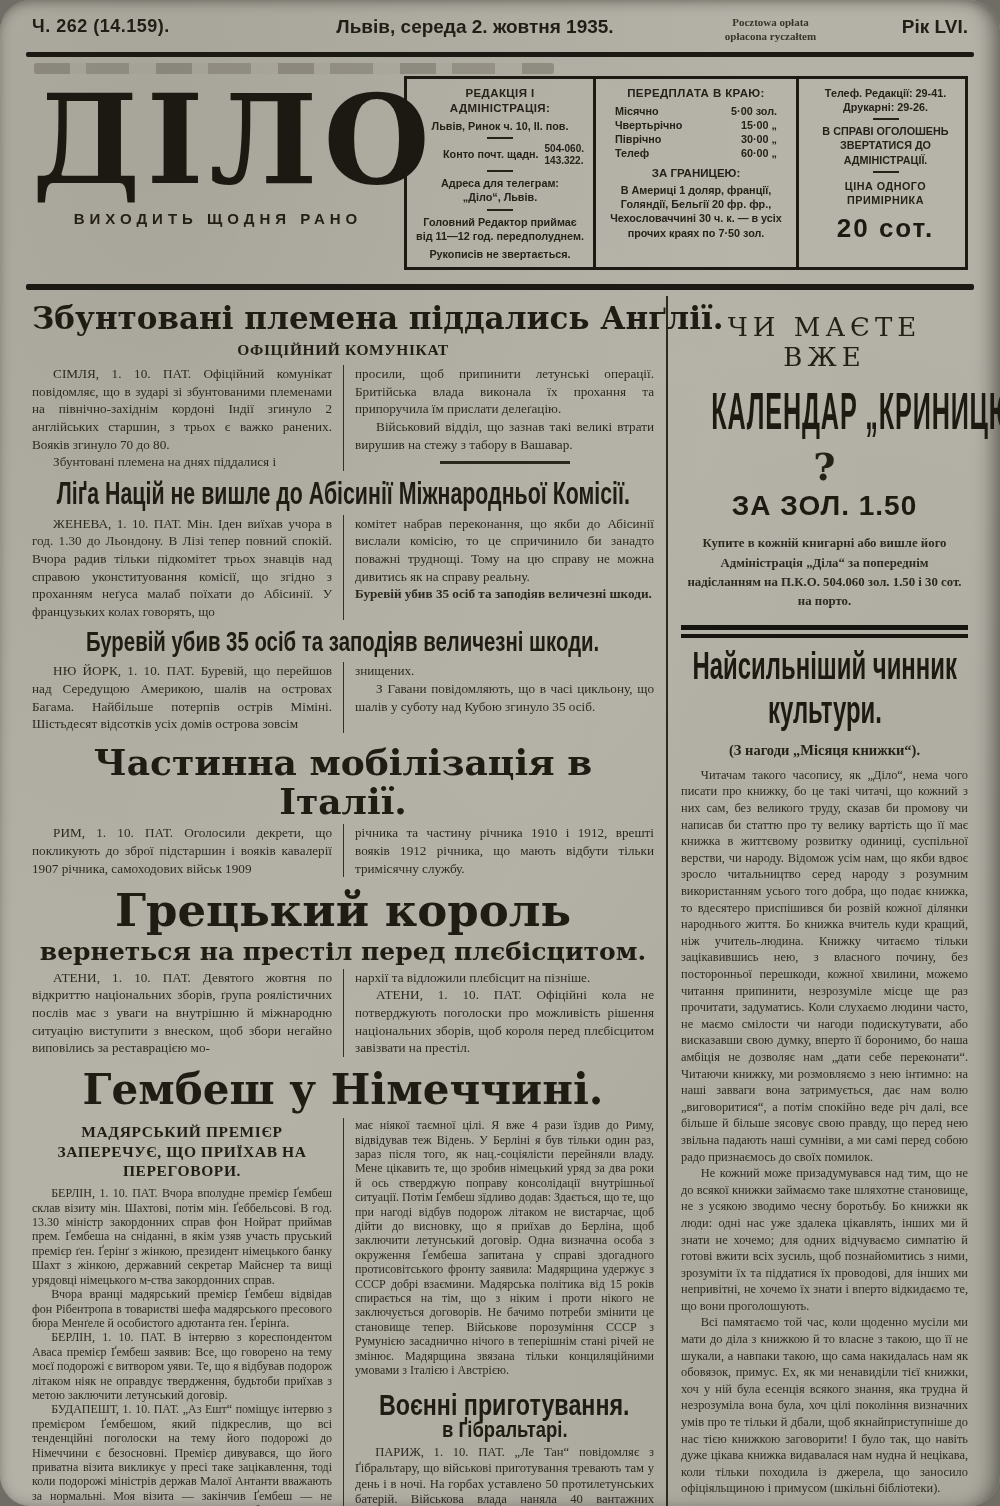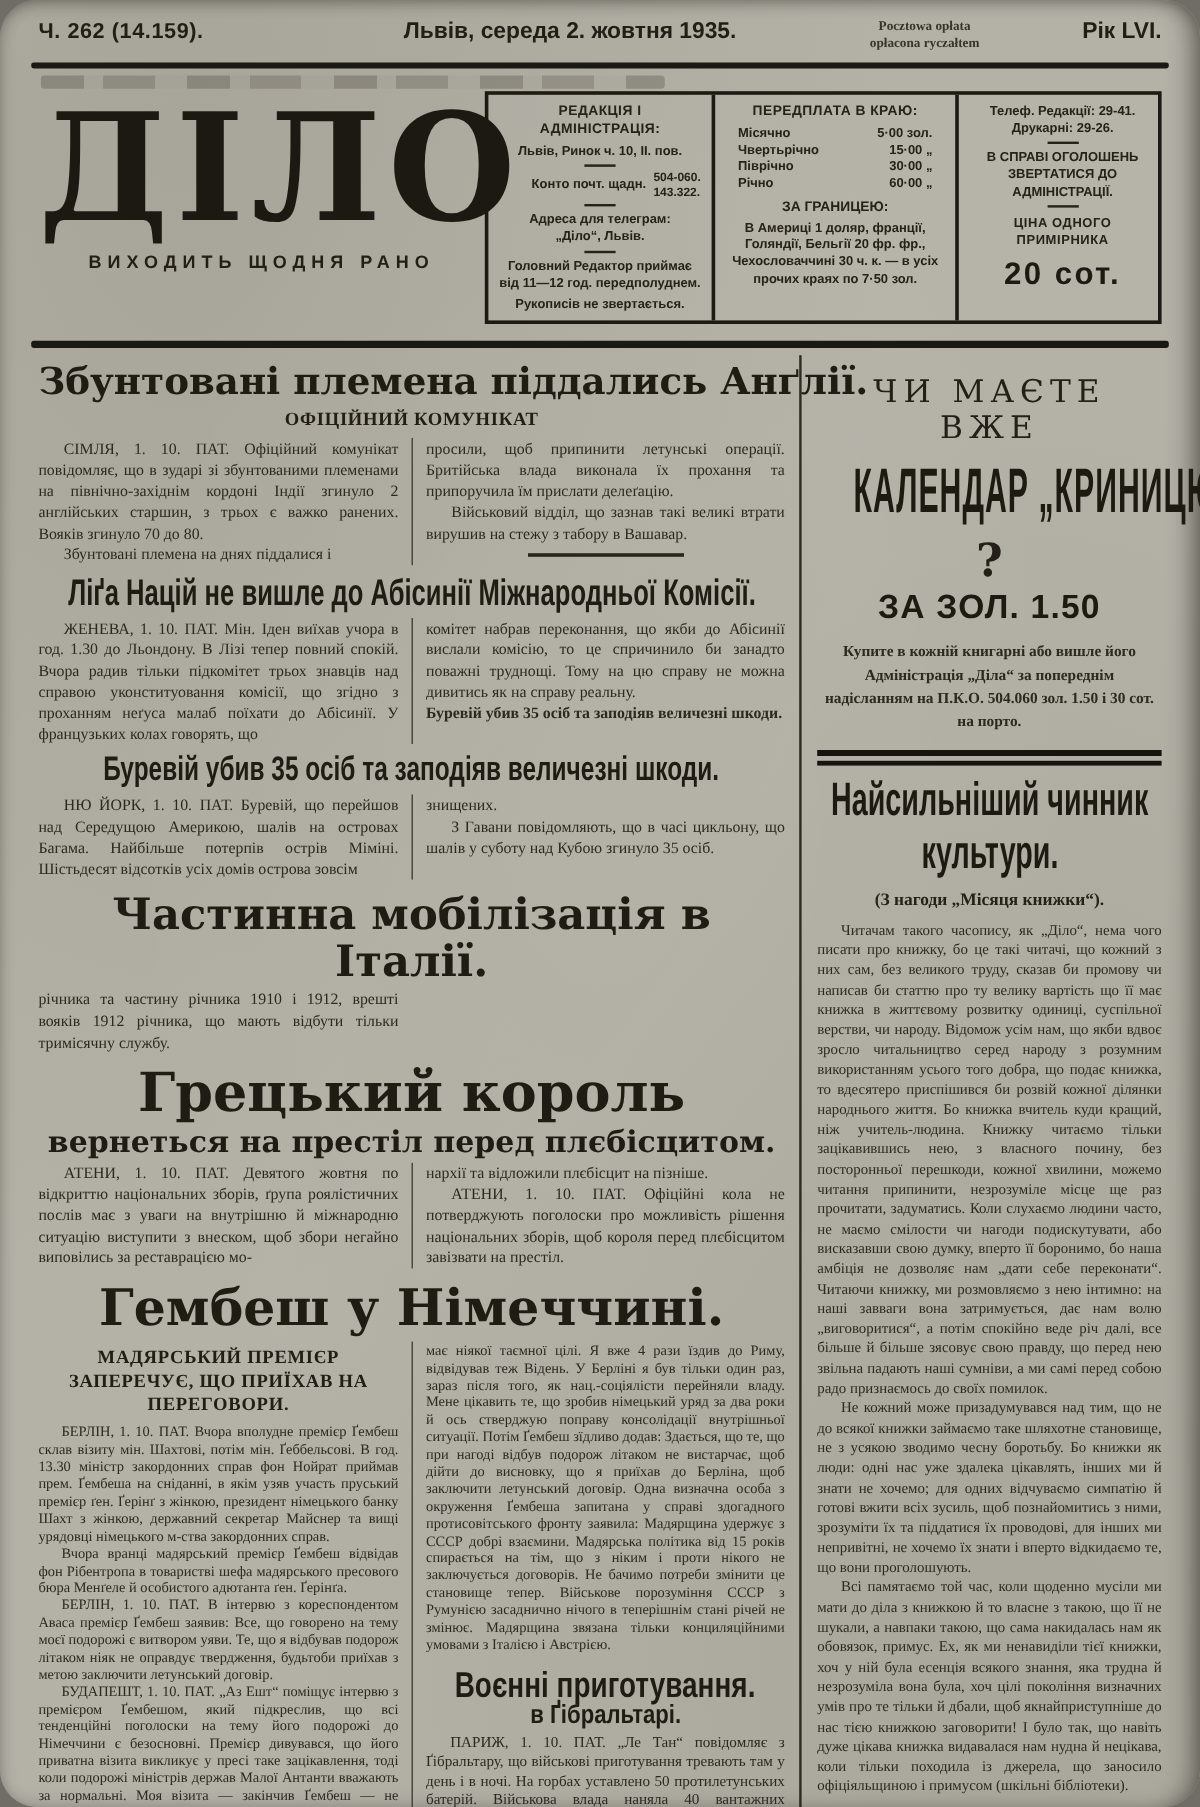--- a/index.html
+++ b/index.html
@@ -155,21 +155,21 @@
         </div>
         <div class="sub-row">
           <span>Чвертьрічно</span>
           <span>15·00 „</span>
         </div>
         <div class="sub-row">
           <span>Піврічно</span>
           <span>30·00 „</span>
         </div>
         <div class="sub-row">
-          <span>Річно</span>
+          <span>Телеф</span>
           <span>60·00 „</span>
         </div>
         <div class="abroad-title">ЗА ГРАНИЦЕЮ:</div>
         <div class="abroad-text">В Америці 1 доляр, франції, Голяндії, Бельгії 20 фр. фр., Чехословаччині 30 ч. к. — в усіх прочих краях по 7·50 зол.</div>
       </div>
       <div class="info-box b3">
         <div>Телеф. Редакції: 29-41.</div>
         <div>Друкарні: 29-26.</div>
         <div class="mini-rule"></div>
         <div>В СПРАВІ ОГОЛОШЕНЬ ЗВЕРТАТИСЯ ДО АДМІНІСТРАЦІЇ.</div>
@@ -227,20 +227,23 @@
           <div class="col">
             <p class="cont">знищених.</p>
             <p>З Гавани повідомляють, що в часі цикльону, що шалів у суботу над Кубою згинуло 35 осіб.</p>
           </div>
         </div>
       </div>
 
       <div class="article">
         <div class="hl-serif a4-title">Частинна мобілізація в Італії.</div>
         <div class="cols body">
+          <div class="col">
+            <p>РИМ, 1. 10. ПАТ. Оголосили декрети, що покликують до зброї підстаршин і вояків кавалерії 1907 річника, самоходових військ 1909</p>
+          </div>
           <div class="col">
             <p class="cont">річника та частину річника 1910 і 1912, врешті вояків 1912 річника, що мають відбути тільки тримісячну службу.</p>
           </div>
         </div>
       </div>
 
       <div class="article">
         <div class="hl-serif a5-title">Грецький король</div>
         <div class="hl-serif a5-sub">вернеться на престіл перед плєбісцитом.</div>
         <div class="cols body">

